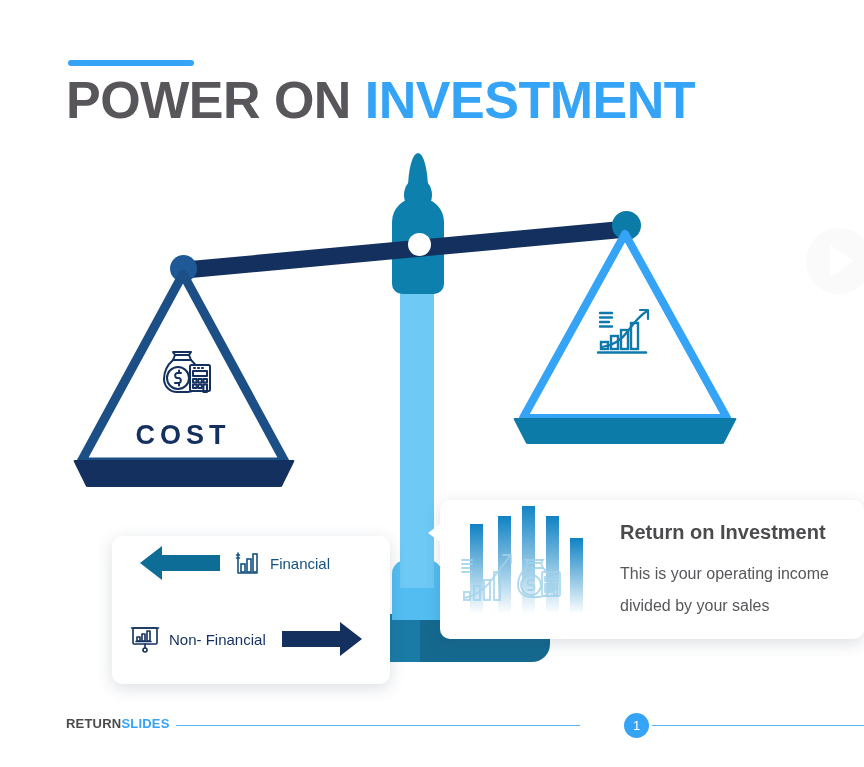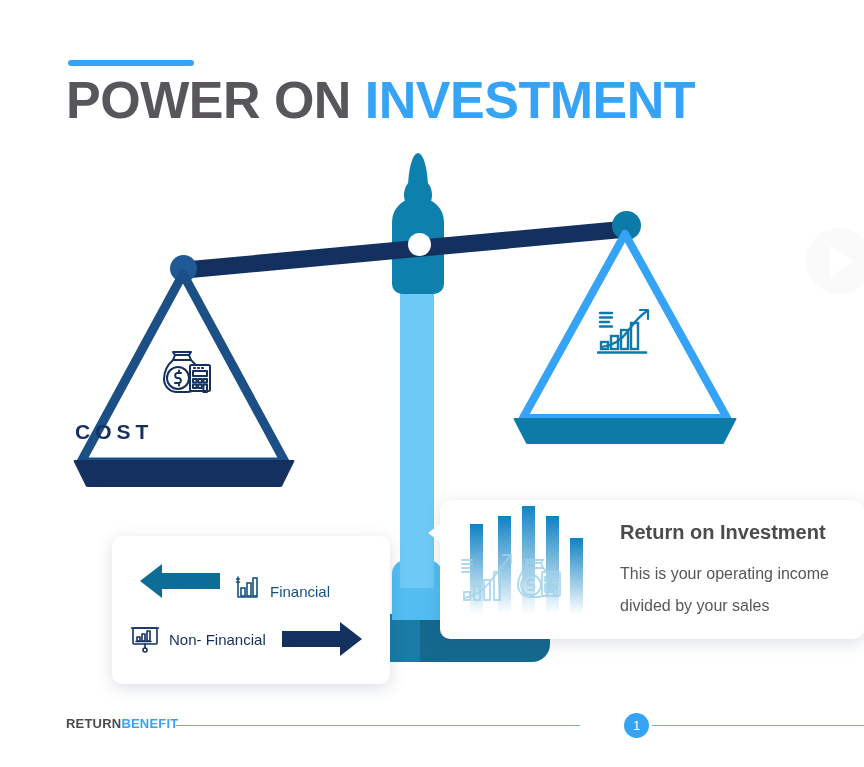--- a/index.html
+++ b/index.html
@@ -53,22 +53,22 @@
              border-radius:50%;background:#1f5a96;}
   #knob-right{position:absolute;left:612px;top:211px;width:29px;height:29px;
               border-radius:50%;background:#0d7ba8;}
 
   
   #cost-tri{position:absolute;left:75px;top:268px;width:216px;height:200px;}
   #cost-pan{position:absolute;left:73px;top:460px;width:222px;height:27px;
             background:#13305e;border-radius:2px 2px 16px 16px;
             clip-path:polygon(0 0,100% 0,94% 100%,6% 100%);}
   #cost-icon{position:absolute;left:160px;top:348px;width:52px;height:48px;}
-  #cost-label{position:absolute;left:75px;top:420px;width:216px;text-align:left;
-              font-size:21px;font-weight:bold;letter-spacing:5px;color:#13305e;}
+  #cost-label{position:absolute;left:75px;top:420px;width:216px;text-align:center;
+              font-size:27px;font-weight:bold;letter-spacing:5px;color:#13305e;}
 
   
   #benefit-tri{position:absolute;left:517px;top:228px;width:216px;height:196px;}
   #benefit-pan{position:absolute;left:513px;top:418px;width:224px;height:26px;
             background:#0d7ba8;border-radius:2px 2px 16px 16px;
             clip-path:polygon(0 0,100% 0,94% 100%,6% 100%);}
   #benefit-icon{position:absolute;left:597px;top:305px;width:58px;height:52px;}
   #benefit-label{position:absolute;left:517px;top:381px;width:216px;text-align:center;
               font-size:19px;font-weight:bold;letter-spacing:4.5px;color:#1079ac;}
 
@@ -84,21 +84,21 @@
   #info-title{position:absolute;left:620px;top:519px;width:240px;
              font-size:20px;font-weight:bold;color:#4b4a4d;line-height:26px;}
   #info-body{position:absolute;left:620px;top:558px;width:230px;
              font-size:16px;color:#58565a;line-height:32px;}
 
   
   #arrows-card{position:absolute;left:112px;top:536px;width:278px;height:148px;
              background:#ffffff;border-radius:10px;
              box-shadow:0 4px 16px rgba(40,60,90,0.17);}
   .arrow-row{position:absolute;display:flex;align-items:center;}
-  #row-financial{left:140px;top:562px;width:230px;height:38px;align-items:flex-end;}
+  #row-financial{left:140px;top:544px;width:230px;height:38px;}
   #row-nonfinancial{left:130px;top:620px;width:250px;height:38px;}
   .arrow-label{font-size:15px;color:#13305e;white-space:nowrap;}
   .arrow-label.fin{color:#15527f;}
 
   
   #footer-logo{position:absolute;left:66px;top:716px;font-size:13px;
                font-weight:bold;letter-spacing:0.2px;color:#4b4a4d;}
   #footer-logo .hl{color:#35a4f7;}
   #footer-line-left{position:absolute;left:176px;top:725px;width:404px;height:1px;
                background:#5cb3ef;}
@@ -248,19 +248,19 @@
         <path d="M6 17.5 h15"></path>
       </g>
     </svg>
     <span class="arrow-label" style="margin-left:9px">Non- Financial</span>
     <svg width="80" height="38" viewBox="0 0 80 38" style="margin-left:16px">
       <polygon points="80,19 58,2 58,11 0,11 0,27 58,27 58,36" fill="#13305e"></polygon>
     </svg>
   </div>
 
   <div id="footer-logo">
-    <span>RETURN</span><span class="hl">BENEFIT</span>
+    <span>RETURN</span><span class="hl">SLIDES</span>
   </div>
   <div id="footer-line-left"></div>
   <div id="footer-page">1</div>
   <div id="footer-line-right"></div>
 
 </div>
 
 </body></html>

